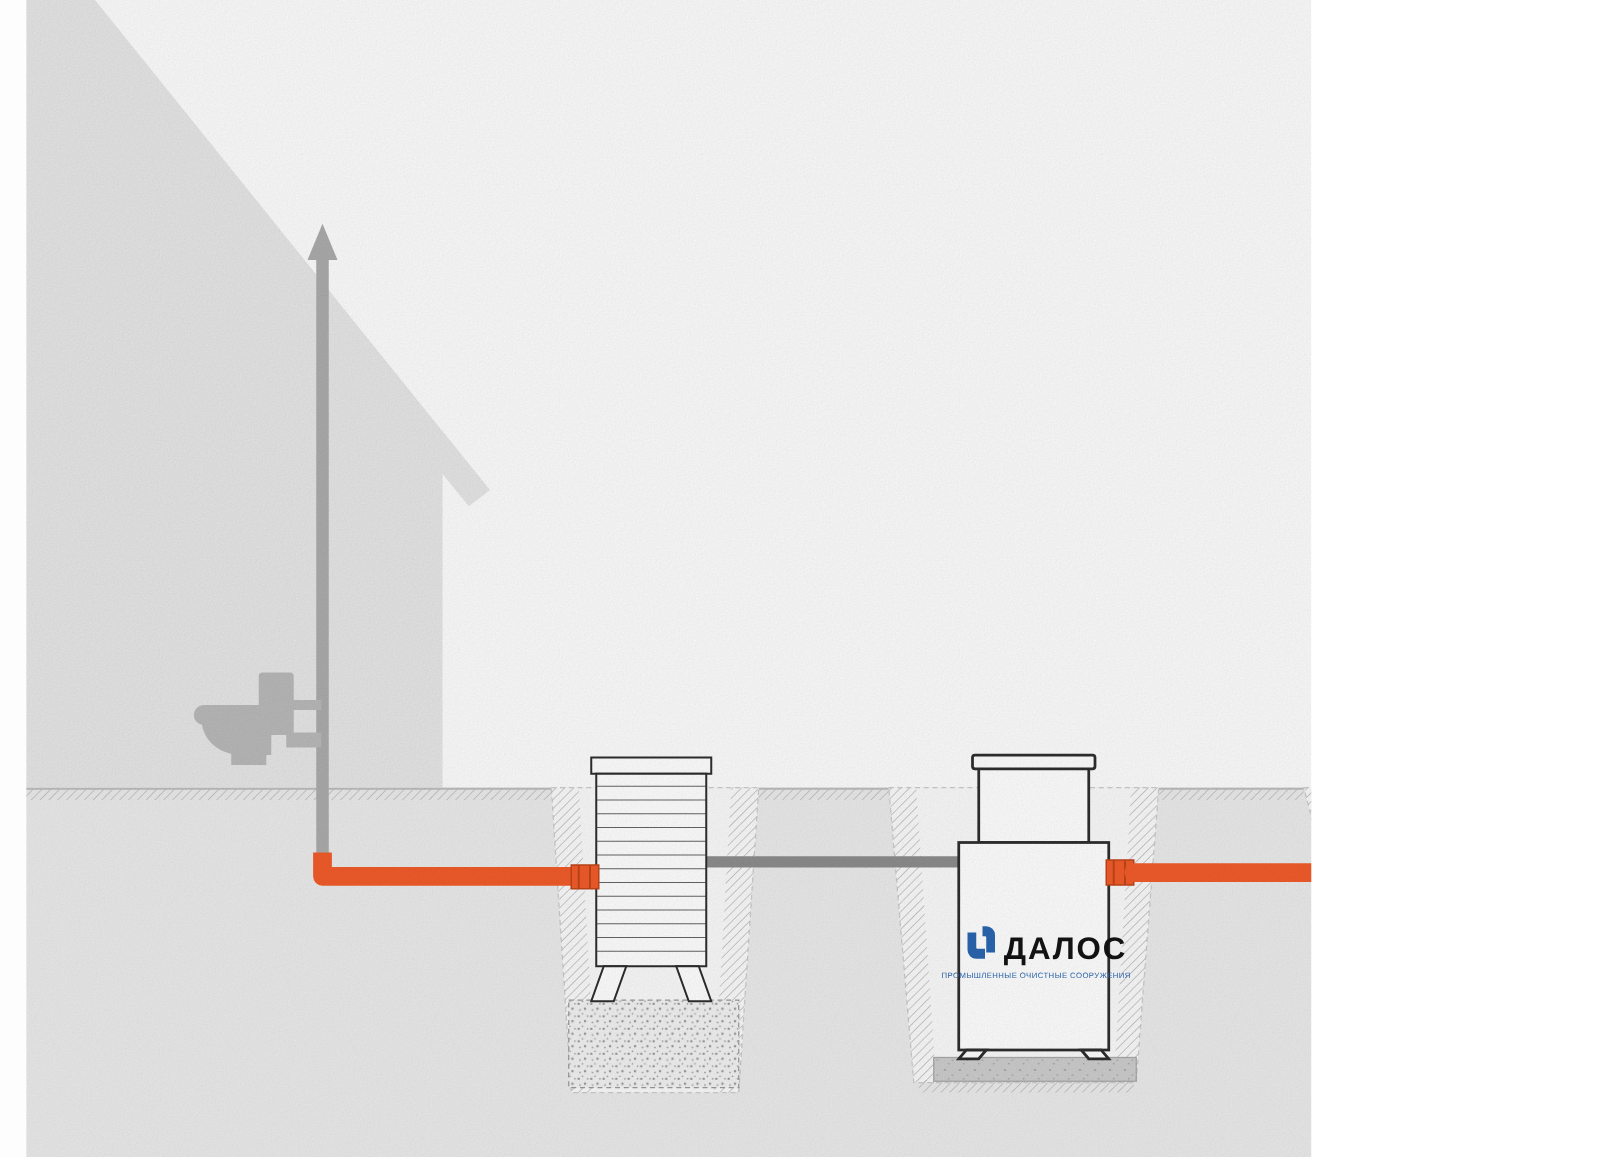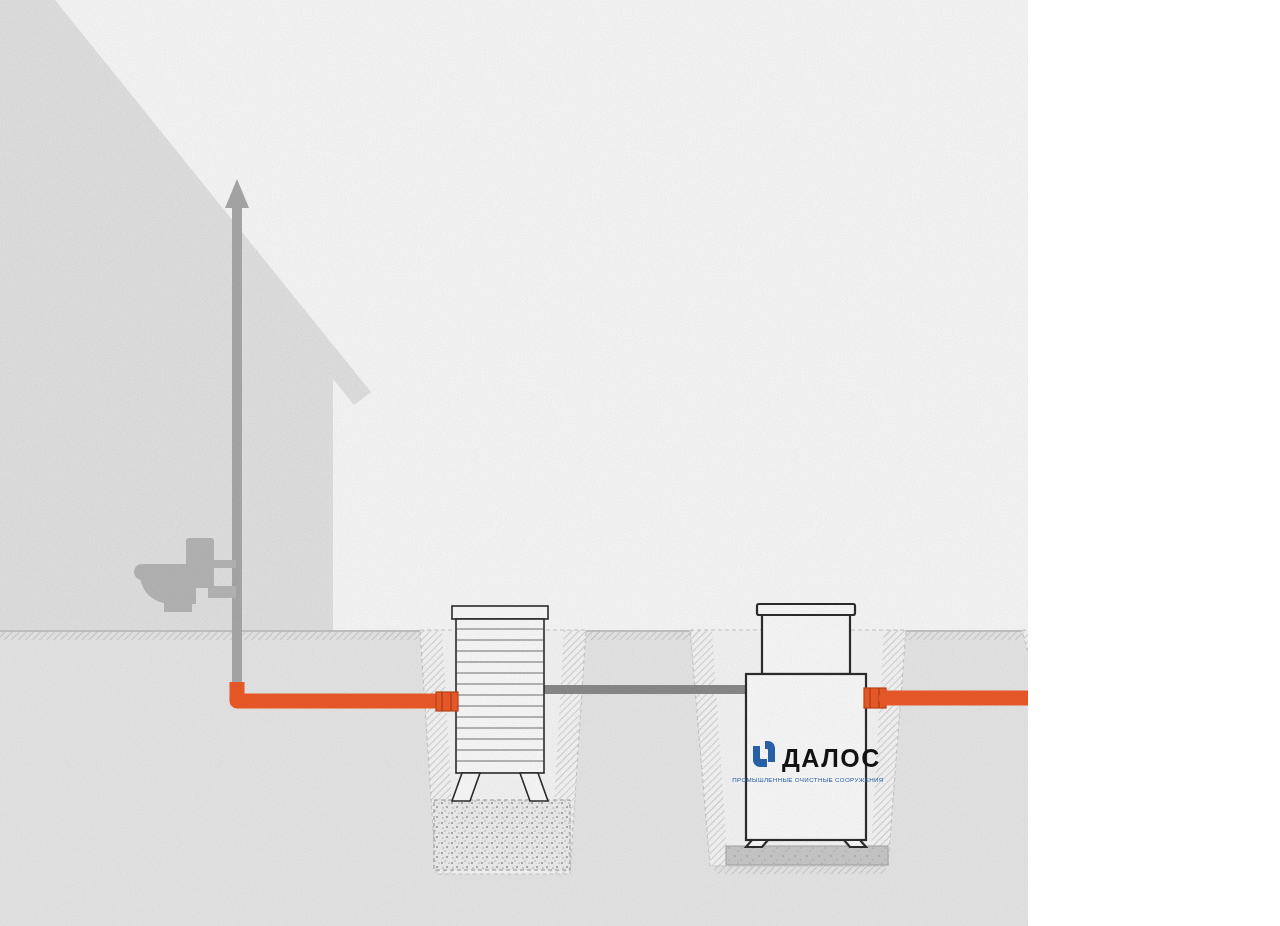--- a/index.html
+++ b/index.html
@@ -1,17 +1,17 @@
 <!DOCTYPE html>
 <html style="--house-gray: #e6e6e6; --toilet-gray: #b9b9b9; --vent-gray: #acacac; --pipe-orange: #f25c2a; --pipe-orange-dark: #c0461a; --pipe-gray: #8d8d8d; --ground-fill: #ebebeb; --surface-line: #bdbdbd; --hatch-gray: #b8b8b8; --tank-outline: #2e2e2e; --slab-gray: #cdcdcd; --water-blue: #4ec2f2; --logo-blue: #2b66b0;"><head>
 <meta charset="utf-8">
 <style>
   html,body{margin:0;padding:0;background:#ffffff;}
   .canvas{position:relative;width:1028px;height:926px;overflow:hidden;background:#fdfdfd;
-          font-family:"Liberation Sans",sans-serif;}
+          font-family:"Liberation Sans",sans-serif;padding-left:21px;}
   svg{display:block;}
   .sky{fill:#fdfdfd;}
   .ground{fill:var(--ground-fill,#ebebeb);}
   .house{fill:var(--house-gray,#e6e6e6);}
   .toilet{fill:var(--toilet-gray,#b9b9b9);}
   .vent{fill:var(--vent-gray,#acacac);}
   .surface{stroke:var(--surface-line,#bdbdbd);stroke-width:1.6;}
   .hatch-line{stroke:var(--hatch-gray,#b8b8b8);stroke-width:1.1;}
   .pit{fill:#fafafa;stroke:#cccccc;stroke-width:1;stroke-dasharray:4 3;}
   .wall{fill:url(#hatch);stroke:none;}

